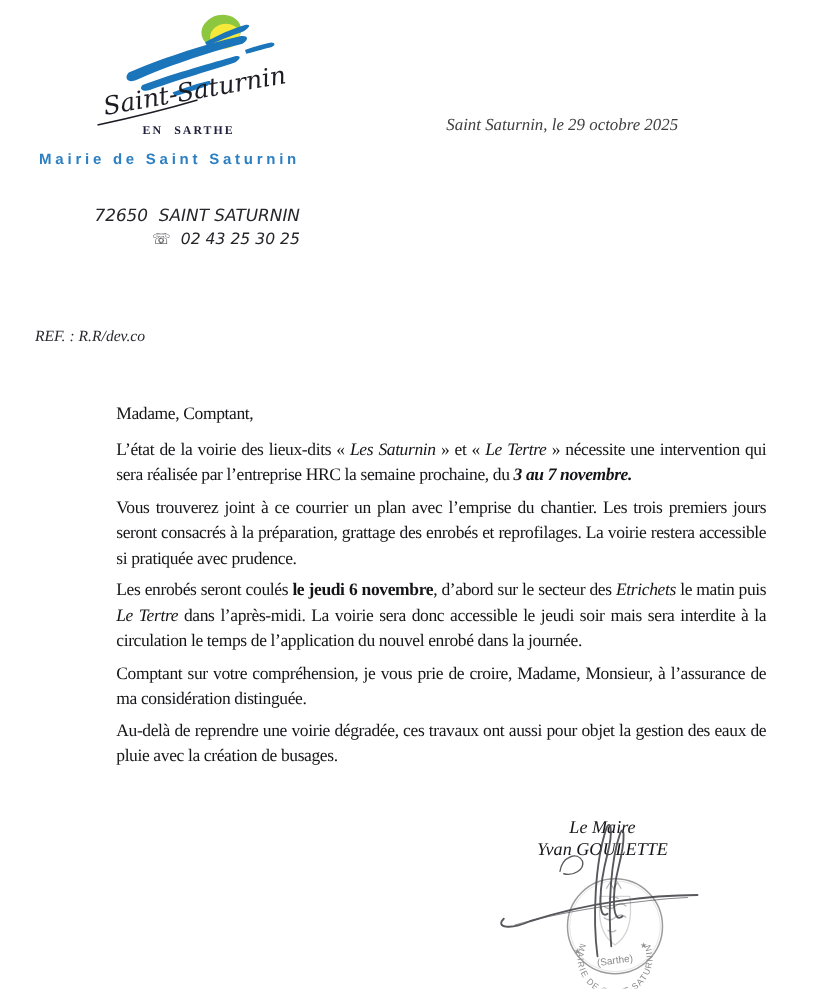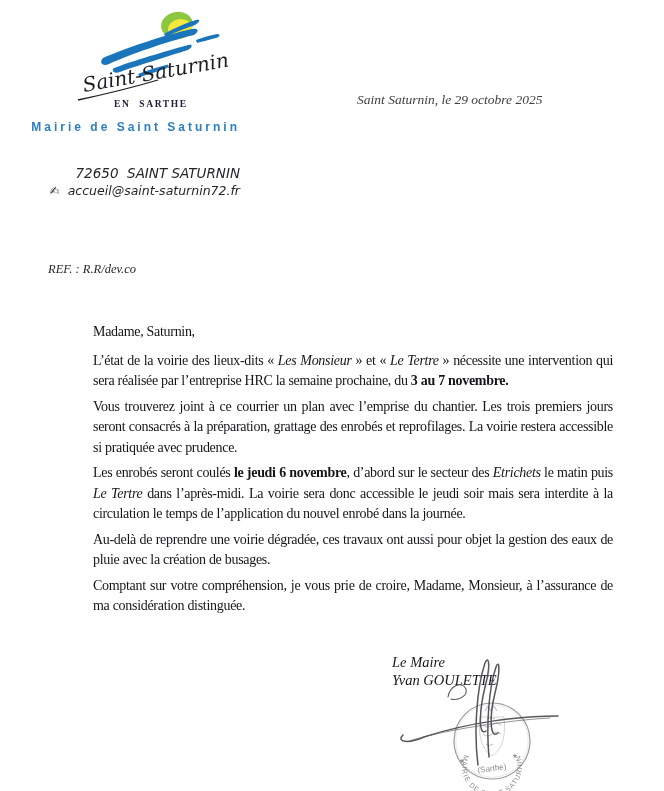--- a/index.html
+++ b/index.html
@@ -52,37 +52,37 @@
   }
   .contact-line.city { font-size: 13.5px; margin-top: 31px; }
   .contact-icon { font-style: normal; font-size: 12px; color: #3a3a40; margin-right: 8px; }
 
   
   .objet {
     position: absolute; left: 33px; top: 236px;
     font-weight: bold; font-style: italic; font-size: 14px; color: #141418;
   }
   .ref {
-    position: absolute; left: 48px; top: 262px;
+    position: absolute; left: 28px; top: 262px;
     font-style: italic; font-size: 12.5px; color: #26262c;
   }
 
   
   .body-text {
     position: absolute; left: 93px; top: 322px; width: 520px;
     font-size: 14px; line-height: 20.5px; letter-spacing: -0.3px;
     text-align: justify; color: #151518;
   }
   .para { margin: 0 0 5px 0; }
   .salutation { text-align: left; margin-bottom: 8px; }
 
   
   .signoff {
     position: absolute; left: 392px; top: 653px; width: 180px;
-    text-align: left; font-style: italic; font-size: 14.5px; line-height: 18px;
+    text-align: center; font-style: italic; font-size: 14.5px; line-height: 18px;
     color: #18181c;
   }
 
   
   .stamp-svg { position: absolute; left: 390px; top: 645px; width: 210px; height: 150px; }
   .stamp-arc {
     font-family: "Liberation Sans", sans-serif;
     font-size: 7px; letter-spacing: 1px; fill: #8a8a8a;
   }
   .stamp-bottom {
@@ -116,34 +116,34 @@
 
     <text class="logo-subtitle" x="38" y="99">EN SARTHE</text>
   </svg>
 
   <div class="date-line">Saint Saturnin, le 29 octobre 2025</div>
 
   <div class="contact">
     <div class="contact-name">Mairie de Saint Saturnin</div>
     <div class="contact-line city">72650&nbsp;&nbsp;SAINT SATURNIN</div>
     <div class="contact-line">
-      <span class="contact-icon">✍</span><span>accueil@saint-saturnin72.fr</span>
+      <span class="contact-icon">☏</span><span>02 43 25 30 25</span>
     </div>
   </div>
 
   <div class="ref">REF. : R.R/dev.co</div>
 
   <div class="body-text">
-    <p class="para salutation">Madame, Saturnin,</p>
+    <p class="para salutation">Madame, Comptant,</p>
     <div>
-        <p class="para"><span>L’état de la voirie des lieux-dits «&nbsp;</span><span style="font-style: italic;">Les Monsieur</span><span>&nbsp;» et «&nbsp;</span><span style="font-style: italic;">Le Tertre</span><span>&nbsp;» nécessite une intervention qui sera réalisée par l’entreprise HRC la semaine prochaine, du </span><span style="font-weight: bold;">3 au 7 novembre.</span></p>
+        <p class="para"><span>L’état de la voirie des lieux-dits «&nbsp;</span><span style="font-style: italic;">Les Saturnin</span><span>&nbsp;» et «&nbsp;</span><span style="font-style: italic;">Le Tertre</span><span>&nbsp;» nécessite une intervention qui sera réalisée par l’entreprise HRC la semaine prochaine, du </span><span style="font-weight: bold; font-style: italic;">3 au 7 novembre.</span></p>
         <p class="para"><span>Vous trouverez joint à ce courrier un plan avec l’emprise du chantier. Les trois premiers jours seront consacrés à la préparation, grattage des enrobés et reprofilages. La voirie restera accessible si pratiquée avec prudence.</span></p>
         <p class="para"><span>Les enrobés seront coulés </span><span style="font-weight: bold;">le jeudi 6 novembre</span><span>, d’abord sur le secteur des </span><span style="font-style: italic;">Etrichets</span><span> le matin puis </span><span style="font-style: italic;">Le Tertre</span><span> dans l’après-midi. La voirie sera donc accessible le jeudi soir mais sera interdite à la circulation le temps de l’application du nouvel enrobé dans la journée.</span></p>
+        <p class="para"><span>Comptant sur votre compréhension, je vous prie de croire, Madame, Monsieur, à l’assurance de ma considération distinguée.</span></p>
         <p class="para"><span>Au-delà de reprendre une voirie dégradée, ces travaux ont aussi pour objet la gestion des eaux de pluie avec la création de busages.</span></p>
-        <p class="para"><span>Comptant sur votre compréhension, je vous prie de croire, Madame, Monsieur, à l’assurance de ma considération distinguée.</span></p>
       </div>
   </div>
 
   <div class="signoff">
     <div>Le Maire</div>
     <div>Yvan GOULETTE</div>
   </div>
 
   <svg class="stamp-svg" viewBox="0 0 210 150">
     <defs>

